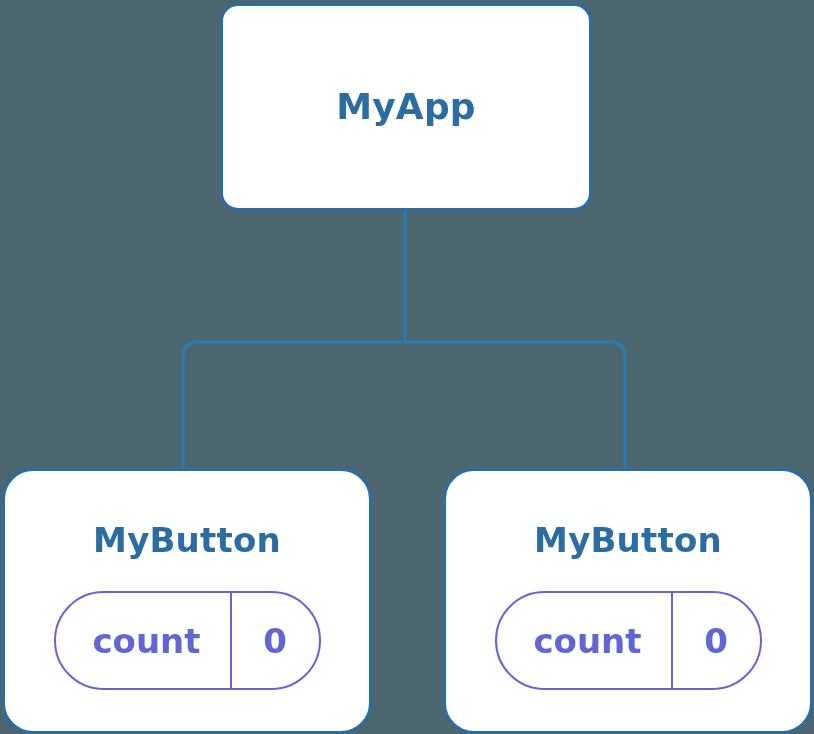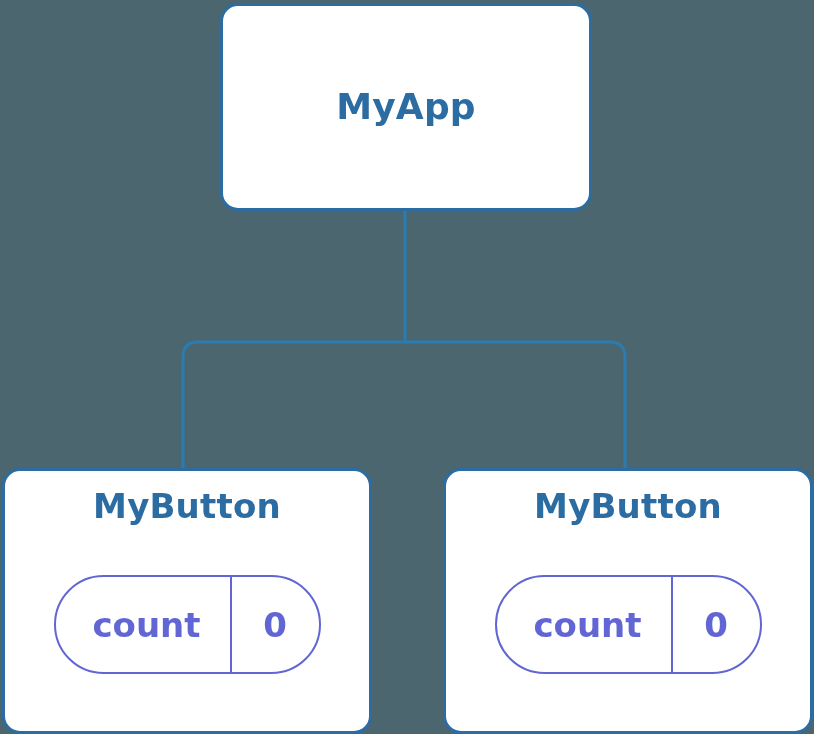--- a/index.html
+++ b/index.html
@@ -45,41 +45,42 @@
     left: 220px;
     top: 3px;
     width: 372px;
     height: 208px;
     justify-content: center;
   }
   .node-child {
     width: 370px;
     height: 266px;
     justify-content: flex-start;
-    padding-top: 18px;
+    padding-top: 52px;
+    border-radius: 31px;
   }
   .node-child-left  { left: 2px;   top: 468px; }
   .node-child-right { left: 443px; top: 468px; }
 
   .node-title {
     color: #2b6ca3;
     font-size: 36px;
     line-height: 1;
     letter-spacing: 0.2px;
     white-space: nowrap;
     user-select: none;
   }
   .node-child .node-title {
     font-size: 34px;
   }
 
   
   .state-pill {
     position: relative;
-    margin-top: 52px;
+    margin-top: 34px;
     height: 99px;
     width: 267px;
     box-sizing: border-box;
     border: 2px solid #6266d4;
     border-radius: 52px;
     display: flex;
     align-items: stretch;
     background: #ffffff;
   }
   .state-key,

